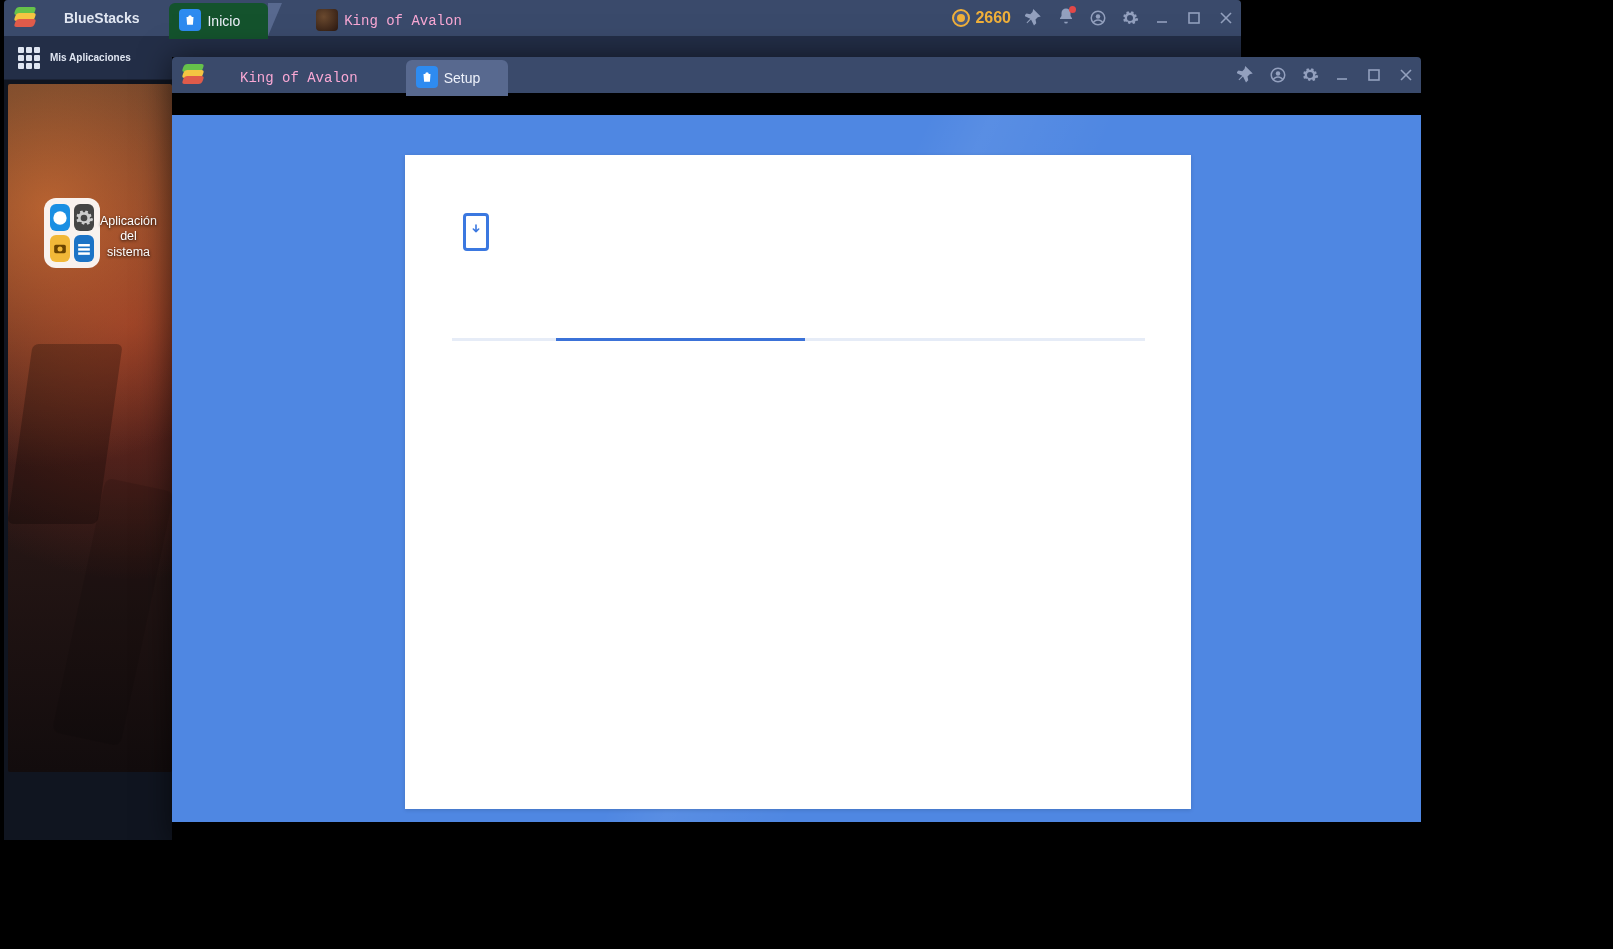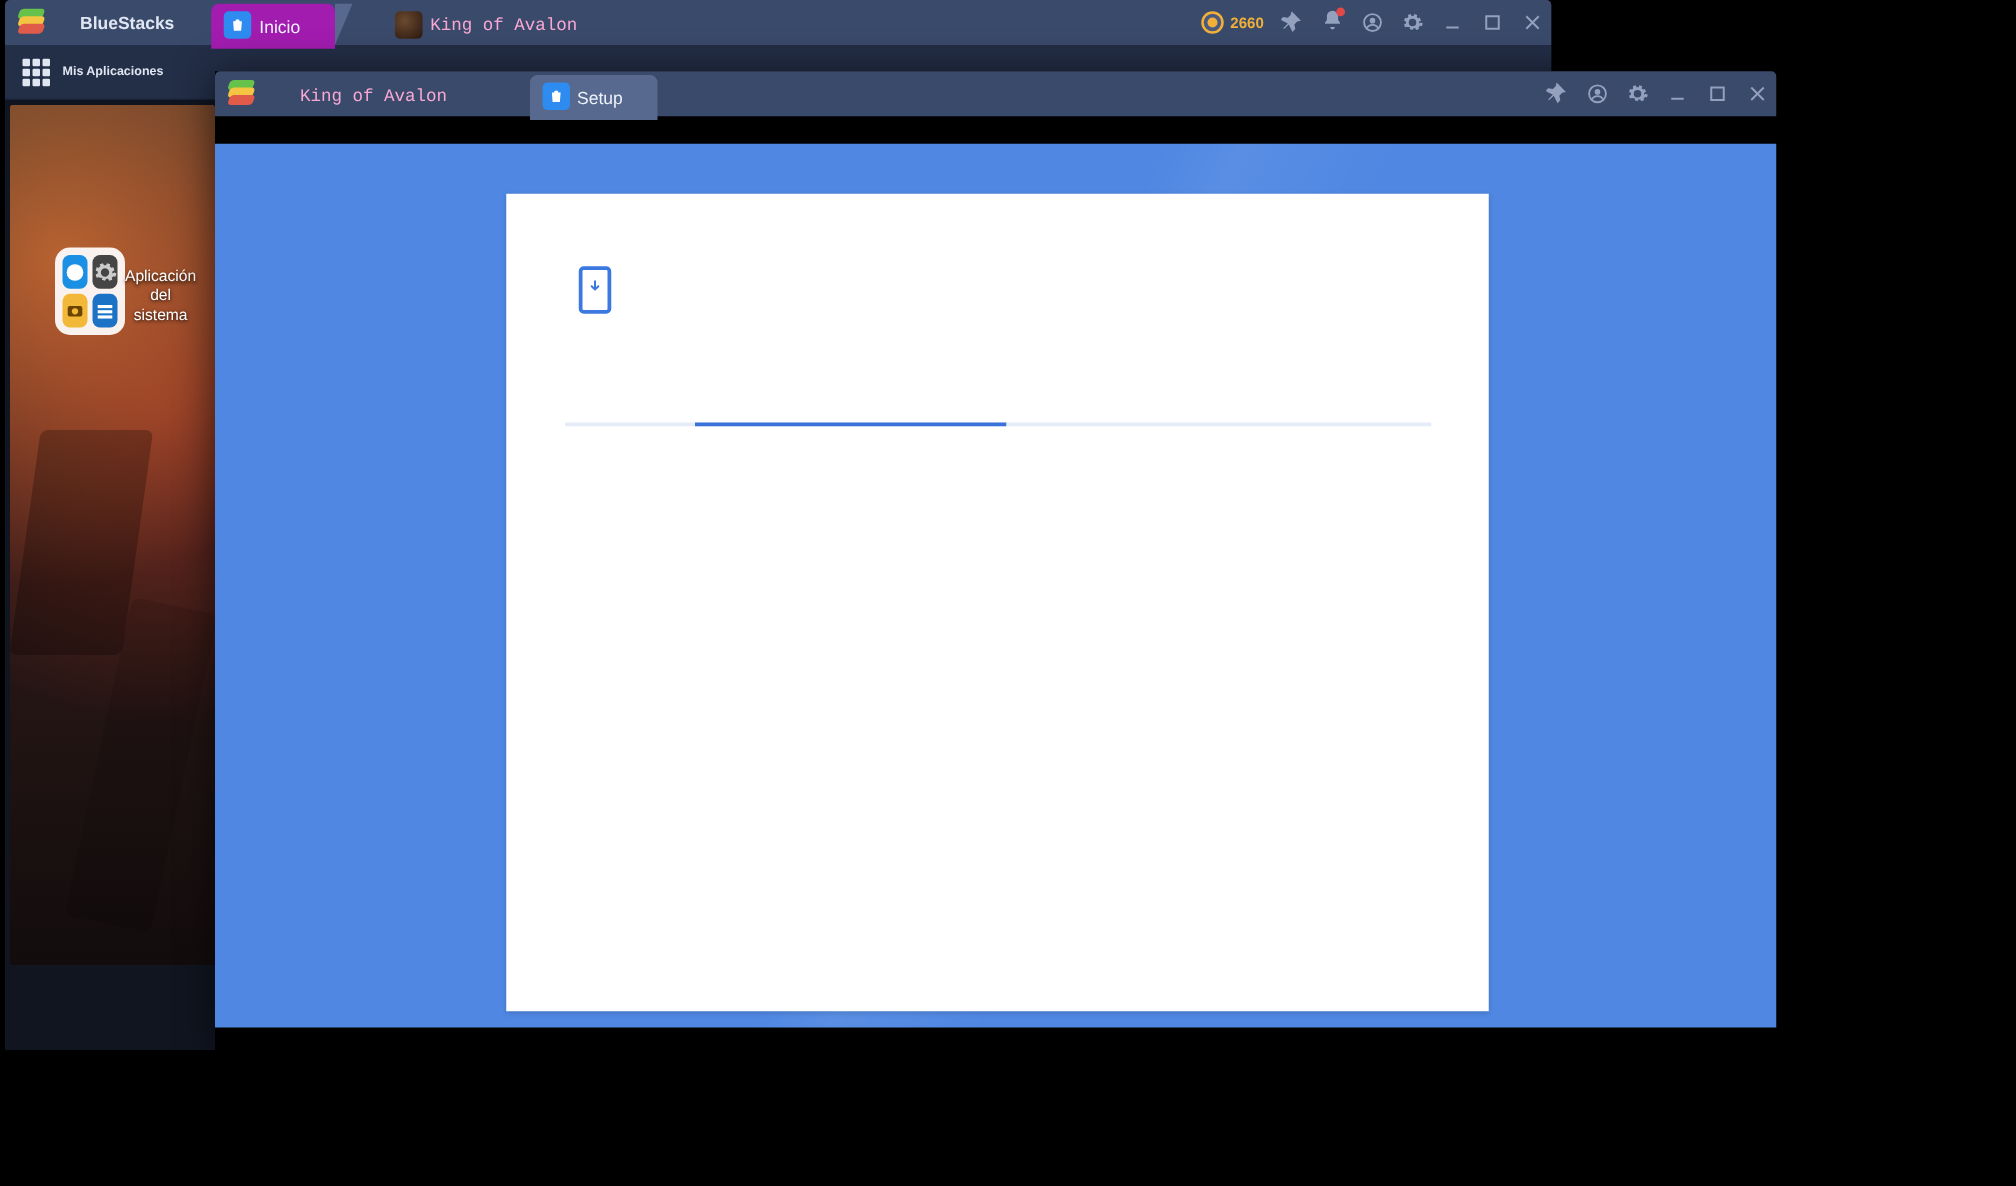--- a/index.html
+++ b/index.html
@@ -49,21 +49,21 @@
 
   .tab {
     position: relative;
     height: 36px;
     padding: 0 28px 0 38px;
     margin-top: 3px;
     display: flex; align-items: center;
     font-size: 14px;
     border-radius: 6px 6px 0 0;
   }
-  .tab.active { background: #a21caf; color: #eef2fb; }
+  .tab.active { background: #14532d; color: #eef2fb; }
   .tab.inactive { color: #f9a8d4; font-family: Liberation Mono, monospace; }
   .tab::after {
     content: "";
     position: absolute;
     right: -14px; top: 0;
     border-bottom: 33px solid transparent;
     border-left: 14px solid transparent;
   }
   .tab.active::after { border-left-color: #58698f; }
   .tab-icon {
@@ -87,21 +87,21 @@
   }
   .coin-icon {
     width: 18px; height: 18px; border-radius: 50%;
     border: 2px solid #f0b03a; background: #4a5a7e;
     position: relative;
   }
   .coin-icon::after {
     content: ""; position: absolute; inset: 3px;
     background: #f0b03a; border-radius: 50%;
   }
-  .coin-val { color: #f0b03a; font-weight: 700; font-size: 12px; }
+  .coin-val { color: #f0b03a; font-weight: 700; font-size: 16px; }
   .tb-ico {
     width: 18px; height: 18px; cursor: pointer;
     fill: #93a0be; color: #93a0be;
   }
   .bell-wrap { position: relative; }
   .bell-dot {
     position: absolute; top: -1px; right: -1px;
     width: 7px; height: 7px; background: #e24848; border-radius: 50%;
   }
   .win-btn {
@@ -348,21 +348,21 @@
     <div class="logo-stack">
       <span class="l1"></span>
         <span class="l2"></span>
         <span class="l3"></span>
     </div>
 
     <div class="tab inactive" style="padding-left:8px;">
       <span>King of Avalon</span>
     </div>
 
-    <div class="tab pill-active" style="margin-left:18px;">
+    <div class="tab pill-active" style="">
       <div class="tab-icon bag">
         <svg viewBox="0 0 24 24">
             <path d="M6 7h12l-1 13H7L6 7zm3 0a3 3 0 016 0"></path>
           </svg>
       </div>
       <span>Setup</span>
     </div>
 
     <div class="tb-right">
       <svg class="tb-ico" viewBox="0 0 24 24">

